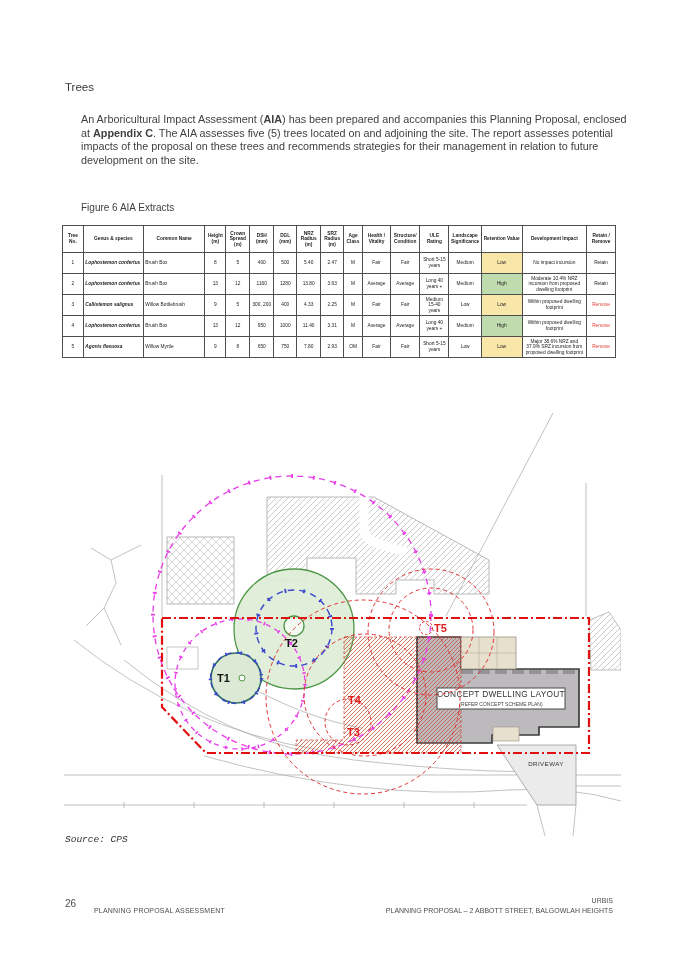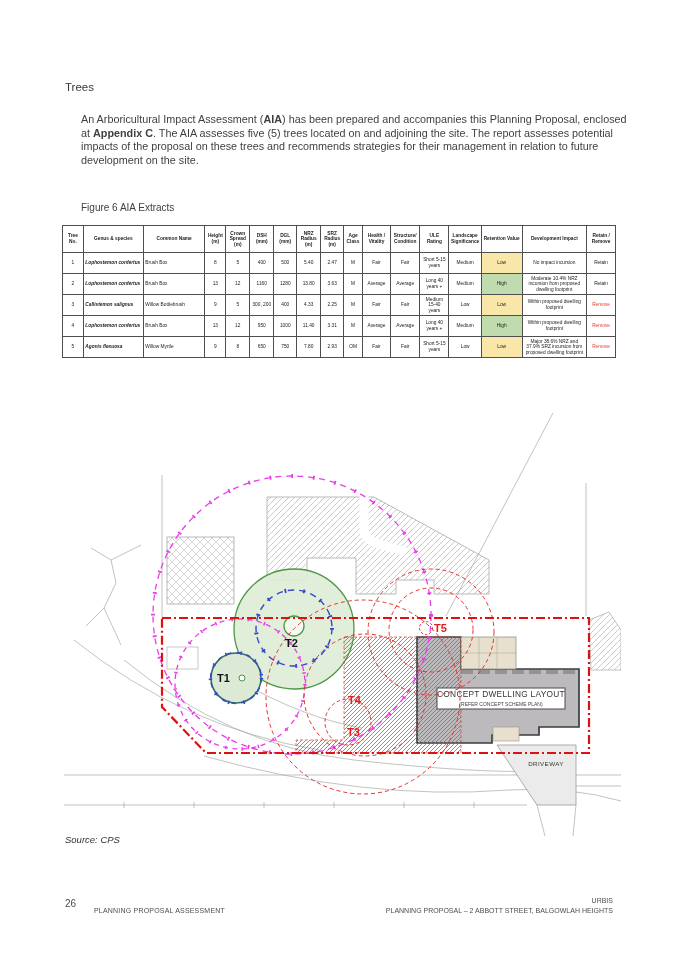--- a/index.html
+++ b/index.html
@@ -12,21 +12,21 @@
   .caption{position:absolute;left:73px;top:202px;font-size:10px;color:#3f3f3f;margin-left:8px;}
   .tablewrap{position:absolute;left:62px;top:225px;width:554px;}
   table{border-collapse:collapse;width:100%;table-layout:fixed;font-size:4.8px;line-height:5.6px;color:#222;}
   th,td{border:0.6px solid #4f4f4f;padding:1px 1.5px;text-align:center;vertical-align:middle;
         word-wrap:break-word;}
   thead th{font-weight:bold;height:24px;background:#fff;}
   tbody td{height:18px;}
   td.al{text-align:left;}
   td.genus{text-align:left;font-style:italic;font-weight:bold;}
   .planwrap{position:absolute;left:64px;top:398px;width:557px;height:438px;}
-  .src{position:absolute;left:65px;top:834px;font-size:9.5px;font-style:italic;color:#333;}
+  .src{position:absolute;left:65px;top:834px;font-size:9.5px;font-style:italic;color:#333;font-family:Liberation Mono, monospace;}
   .pagenum{position:absolute;left:65px;top:898px;font-size:10px;color:#4d4d4d;}
   .doctitle{position:absolute;left:94px;top:907px;font-size:7px;letter-spacing:0.2px;color:#4d4d4d;}
   .brand{position:absolute;right:62px;top:897px;font-size:7px;text-align:right;color:#4d4d4d;}
   .project{position:absolute;right:62px;top:907px;font-size:7px;text-align:right;color:#4d4d4d;}
   svg text{font-family:"Liberation Sans",sans-serif;}
 </style>
 </head>
 <body>
 
 <div class="page">

